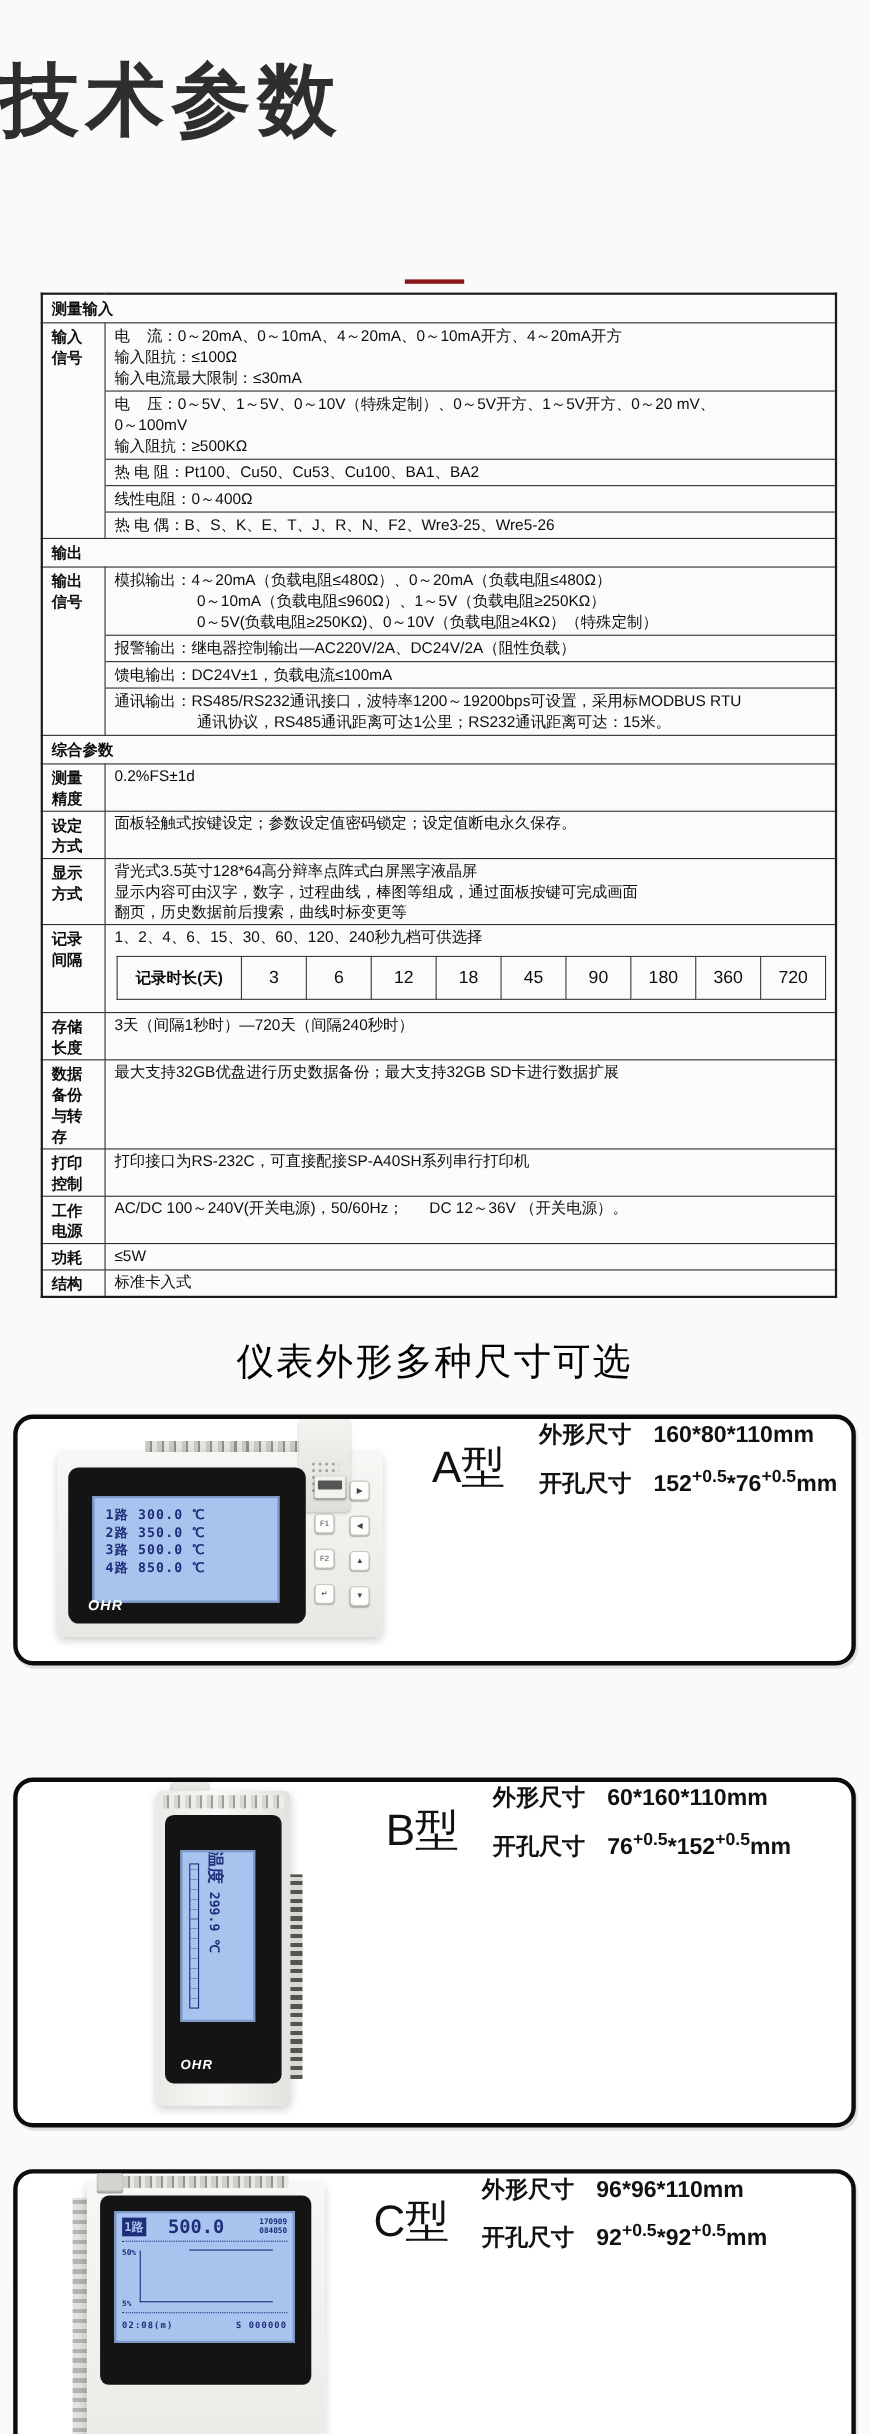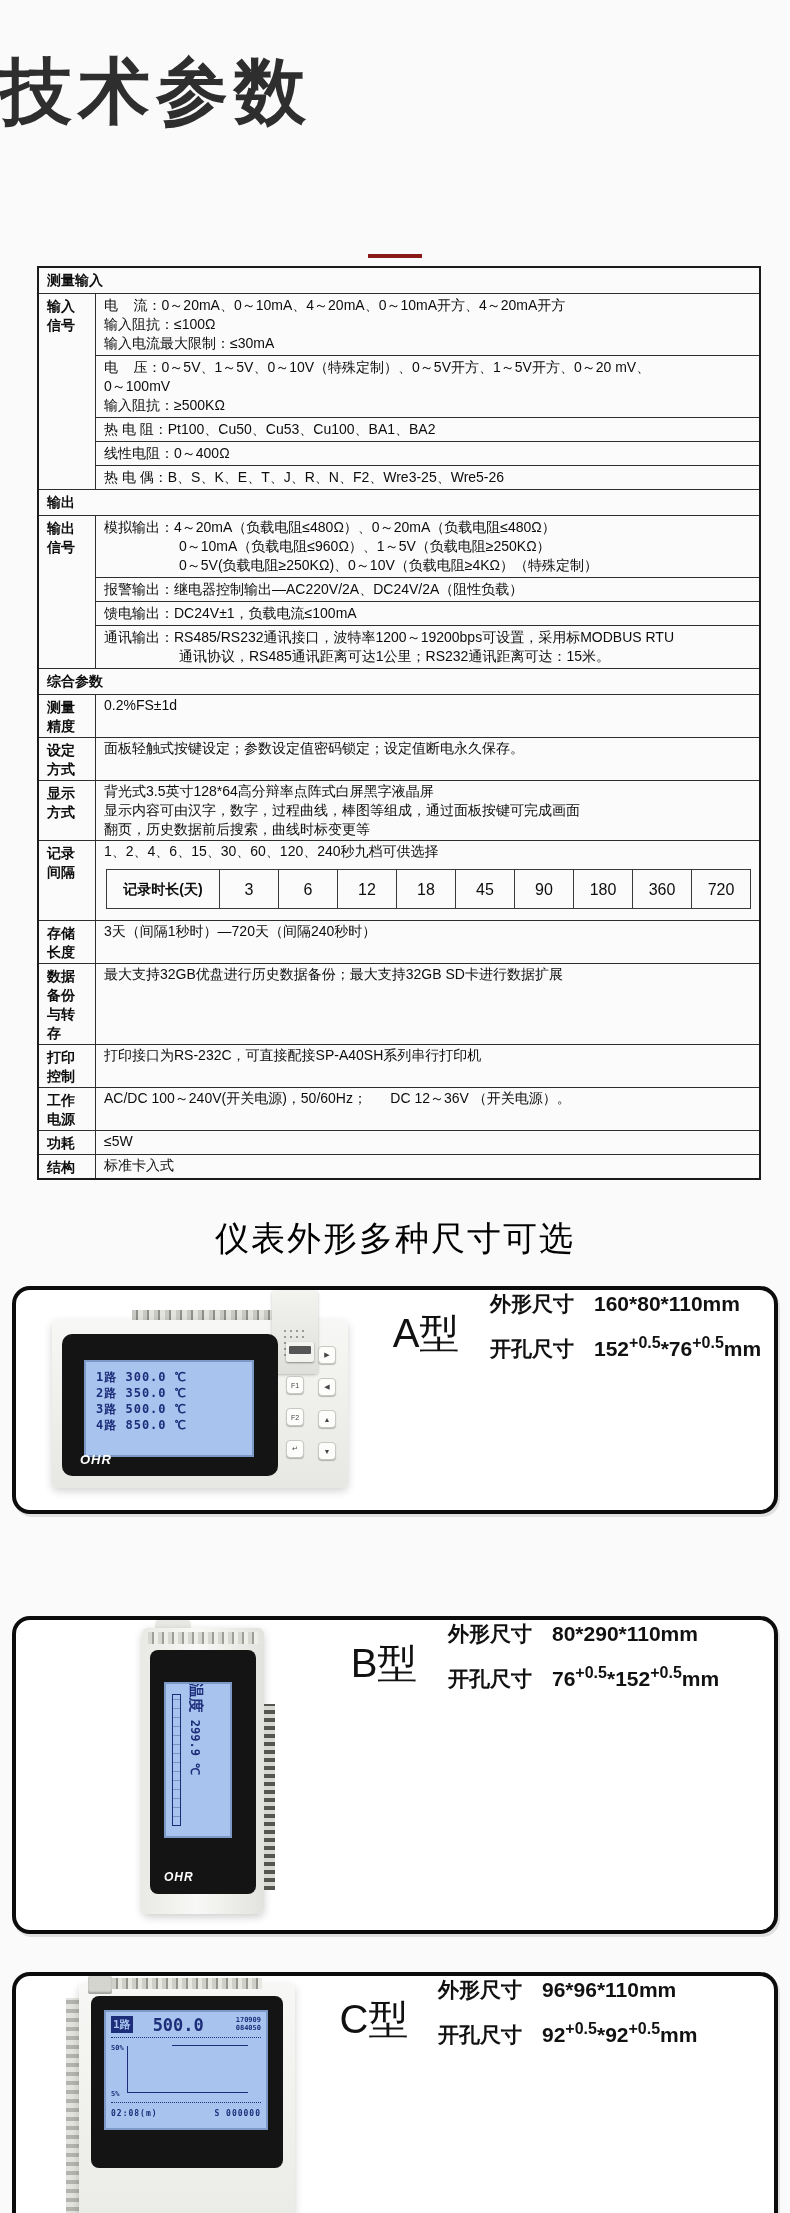--- a/index.html
+++ b/index.html
@@ -323,21 +323,21 @@
           <span>℃</span>
         </div>
       </div>
       <div class="logo">OHR</div>
     </div>
   </div>
   <div class="type-label">B型</div>
   <div class="dims">
     <div class="dim-row">
       <span class="dim-label">外形尺寸</span>
-      <span class="dim-value">80*290*110mm</span>
+      <span class="dim-value">60*160*110mm</span>
     </div>
     <div class="dim-row">
       <span class="dim-label">开孔尺寸</span>
       <span class="dim-value"><span>76</span><sup>+0.5</sup><span>*</span><span>152</span><sup>+0.5</sup><span>mm</span></span>
     </div>
   </div>
 </div>
 
 <div class="card card-c">
   <div class="devC">

